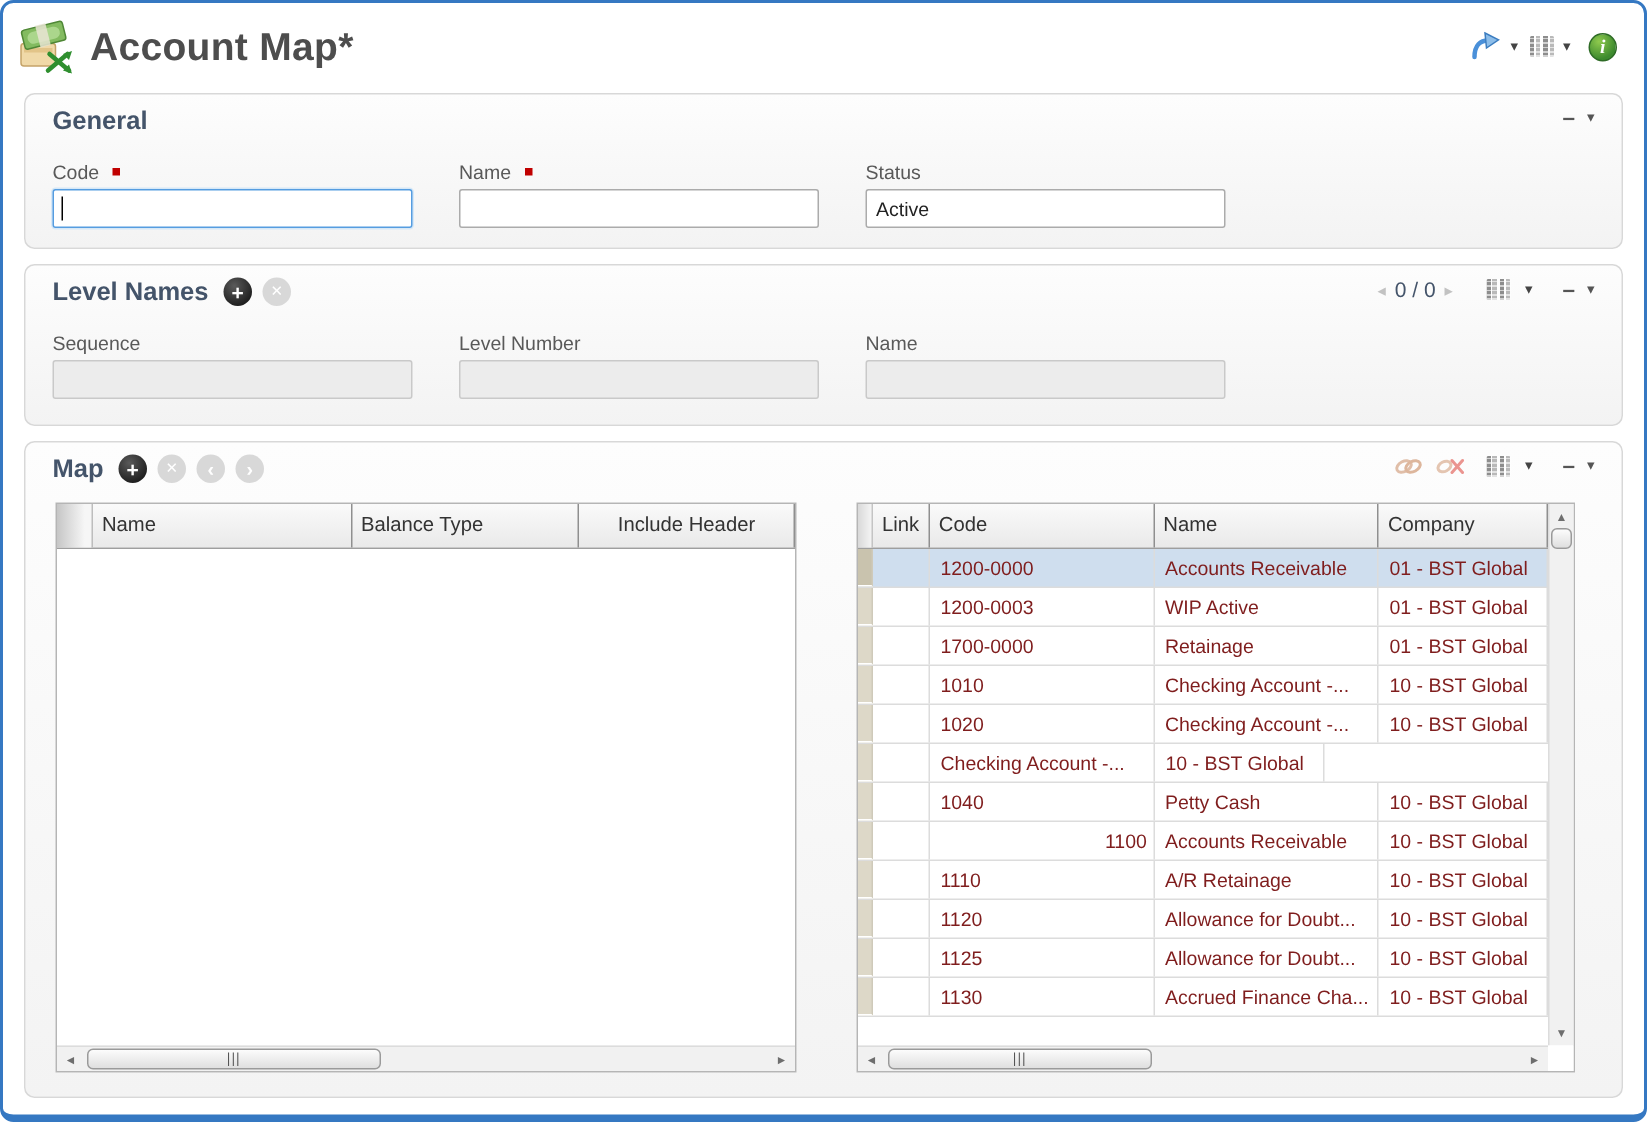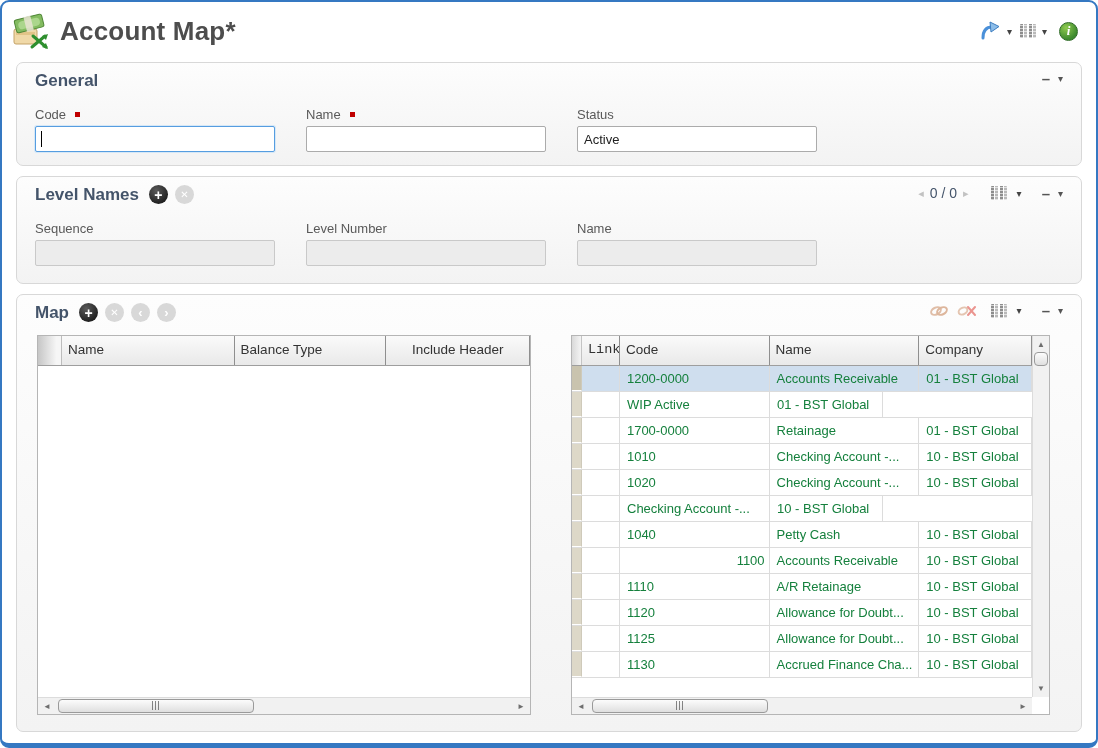--- a/index.html
+++ b/index.html
@@ -106,21 +106,21 @@
 
   .g-body { position:relative; overflow:hidden; }
   .grid-left  .g-body { height:332px; background:#fff; }
   .grid-right .g-body { height:332px; background:#fff; width:calc(100% - 17px); }
 
   .g-row { display:flex; height:26px; border-bottom:1px solid #dcdcdc; background:#fff; }
   .g-row.sel { background:#cfdeee; }
   .g-selcell { width:10px; background:#ddd8c8; border-right:1px solid #cfcaba; border-bottom:1px solid #fff; }
   .g-row.sel .g-selcell { background:#c9c3ae; }
   .g-cell {
-    font-size:13px; color:#15803d; padding:5px 4px 0 7px; height:100%;
+    font-size:13px; color:#7f1d1d; padding:5px 4px 0 7px; height:100%;
     border-right:1px solid #dcdcdc; white-space:nowrap; overflow:hidden;
   }
 
   
   .hscroll {
     position:absolute; bottom:0; left:0; height:17px;
     background:#f1f1f1; border-top:1px solid #dcdcdc; width:100%;
   }
   .grid-right .hscroll { width:calc(100% - 17px); }
   .sb-arrow { position:absolute; color:#6e6e6e; font-size:8px; top:4px; }
@@ -306,36 +306,37 @@
           <div class="sb-thumb">
               <span class="grip">|||</span>
             </div>
           <span class="sb-arrow right">►</span>
         </div>
       </div>
 
       <div class="grid grid-right">
         <div class="g-head" id="rg-head" style="width:calc(100% - 17px);">
           <div class="g-selhead"></div>
-        <div class="g-hcell" style="width: 38px; font-family: Liberation Mono, monospace;">Link</div>
+        <div class="g-hcell" style="width: 38px;">Link</div>
             <div class="g-hcell" style="width: 150px;">Code</div>
             <div class="g-hcell" style="width: 150px;">Name</div>
             <div class="g-hcell" style="width: 113px;">Company</div>
           </div>
         <div class="g-body" id="rg-body">
             <div class="g-row sel">
               <div class="g-selcell"></div>
               <div class="g-cell" style="width: 38px;"></div>
               <div class="g-cell" style="width: 150px;">1200-0000</div>
               <div class="g-cell" style="width: 150px;">Accounts Receivable</div>
               <div class="g-cell" style="width: 113px;">01 - BST Global</div>
             </div>
             <div class="g-row">
               <div class="g-selcell"></div>
               <div class="g-cell" style="width: 38px;"></div>
+              <div class="g-cell" style="width: 150px;">1200-0003</div>
               <div class="g-cell" style="width: 150px;">WIP Active</div>
               <div class="g-cell" style="width: 113px;">01 - BST Global</div>
             </div>
             <div class="g-row">
               <div class="g-selcell"></div>
               <div class="g-cell" style="width: 38px;"></div>
               <div class="g-cell" style="width: 150px;">1700-0000</div>
               <div class="g-cell" style="width: 150px;">Retainage</div>
               <div class="g-cell" style="width: 113px;">01 - BST Global</div>
             </div>

